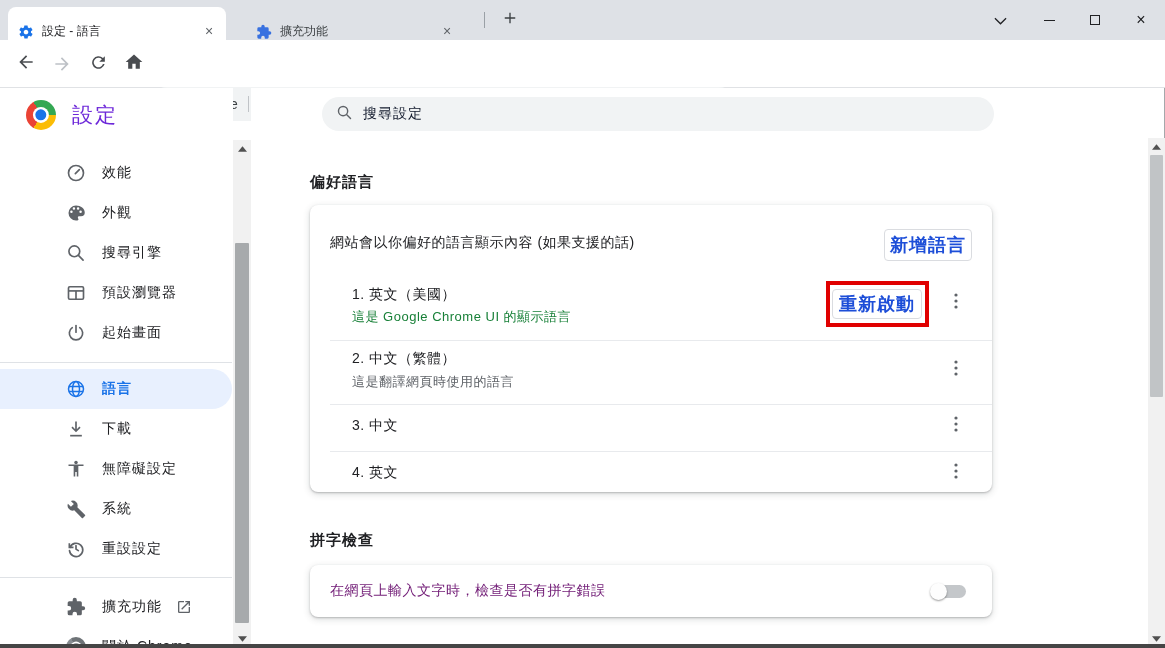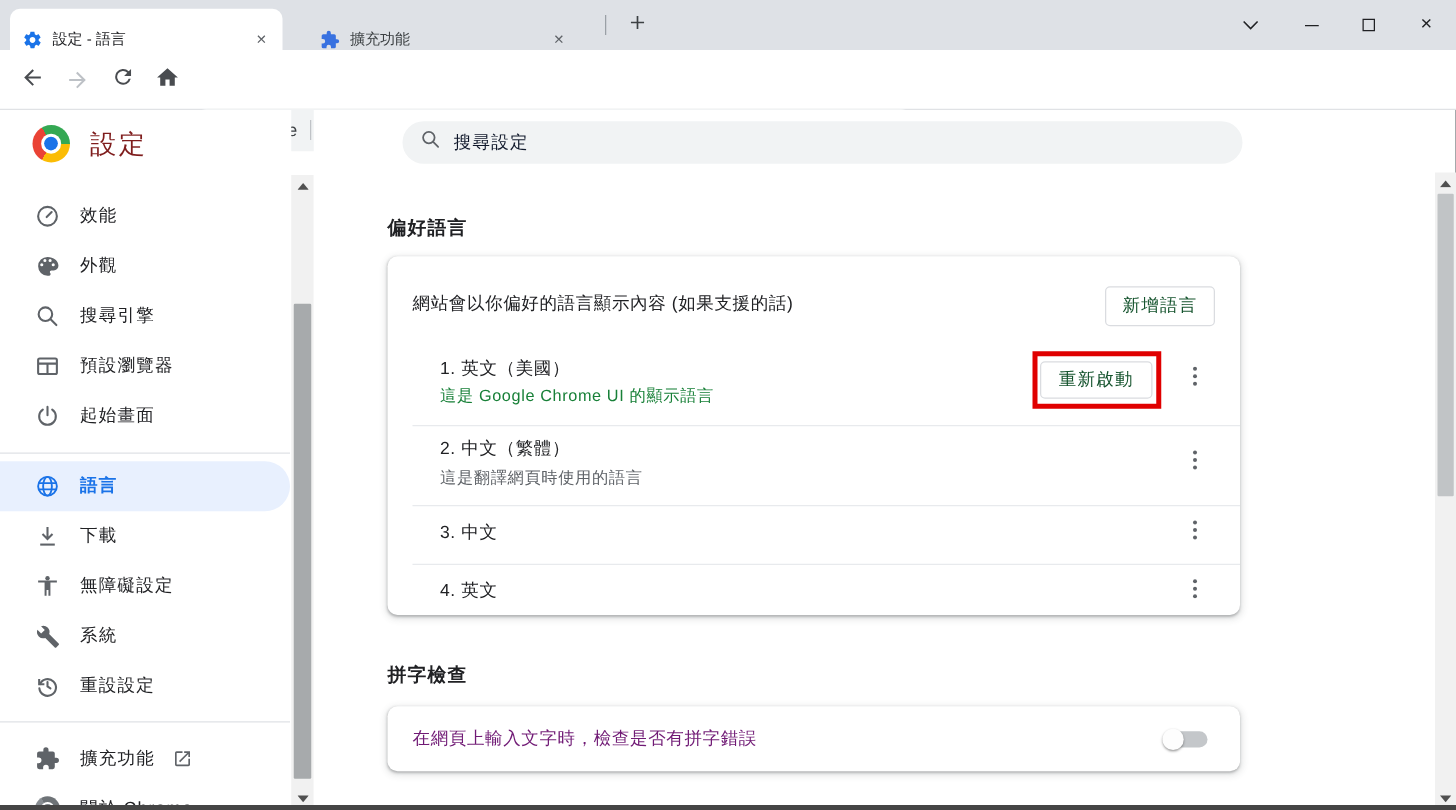--- a/index.html
+++ b/index.html
@@ -61,22 +61,22 @@
   .chrome-logo::before { content:""; position:absolute; left:50%; top:50%; width:54%; height:54%;
       transform:translate(-50%,-50%); background:#fff; border-radius:50%; }
   .chrome-logo::after { content:""; position:absolute; left:50%; top:50%; width:38%; height:38%;
       transform:translate(-50%,-50%); background:#1a73e8; border-radius:50%; }
   .chrome-logo.gray { background:conic-gradient(from -150deg,#888d92 0 120deg,#6e7377 120deg 240deg,#9ba0a5 240deg 360deg); }
   .chrome-logo.gray::after { background:#80868b; }
 
   
   .sidebar { position:absolute; left:0; top:88px; width:233px; height:560px; background:#fff; overflow:hidden; }
   .sb-header { position:absolute; left:26px; top:12px; display:flex; align-items:center; }
-  .sb-title { font-size:21px; color:#7f1d1d; margin-left:16px; letter-spacing:2px; }
-  .nav-item { position:absolute; left:0; width:232px; height:40px; display:flex; align-items:center; }
+  .sb-title { font-size:21px; color:#6d28d9; margin-left:16px; letter-spacing:2px; }
+  .nav-item { position:absolute; left:0; width:232px; height:40px; display:flex; align-items:center;padding-left:38px; }
   .nav-icon { width:20px; height:20px; margin-left:28px; flex:0 0 20px; }
   .nav-label { font-size:14px; color:#202124; margin-left:16px; letter-spacing:1px; white-space:nowrap; }
   .nav-item.selected { background:#e8f0fe; border-radius:0 20px 20px 0; }
   .nav-item.selected .nav-label { color:#1a73e8; font-weight:bold; }
   .sb-divider { position:absolute; left:0; width:232px; height:1px; background:#dfe2e6; }
   .ext-link-ic { margin-left:14px; width:16px; height:16px; }
 
   
   .scrollbar { position:absolute; background:#f1f1f1; }
   .sb-arrow { position:absolute; left:0; width:100%; height:14px; display:flex; align-items:center;
@@ -88,21 +88,21 @@
   .main { position:absolute; left:251px; top:88px; width:897px; height:560px; background:#fff; }
   .search-pill { position:absolute; left:71px; top:9px; width:672px; height:34px; background:#f1f3f4;
                  border-radius:17px; display:flex; align-items:center; padding:0 14px; }
   .search-ph { font-size:14px; color:#0f172a; margin-left:10px; letter-spacing:1px; }
   .section-title { position:absolute; left:59px; font-size:15px; font-weight:bold; color:#202124;
                    letter-spacing:1px; }
   .card { position:absolute; left:59px; width:682px; background:#fff; border-radius:8px;
           box-shadow:0 1px 2px rgba(60,64,67,.30), 0 2px 6px 1px rgba(60,64,67,.15); }
   .card-desc { position:absolute; left:20px; top:29px; font-size:14px; color:#202124; letter-spacing:.5px; }
   .outline-btn { position:absolute; background:#fff; border:1px solid #dadce0; border-radius:4px;
-                 color:#14532d; font-size:14px; font-weight:normal; display:flex; align-items:center;
+                 color:#1d4ed8; font-size:18px; font-weight:bold; display:flex; align-items:center;
                  justify-content:center; letter-spacing:1px; }
   .lang-name { position:absolute; left:42px; font-size:14px; color:#202124; letter-spacing:.5px; }
   .lang-note { position:absolute; left:42px; font-size:13px; letter-spacing:.5px; }
   .note-green { color:#188038; }
   .note-gray { color:#5f6368; }
   .row-divider { position:absolute; left:20px; right:0; height:1px; background:#e8eaed; }
   .kebab { position:absolute; left:638px; width:16px; height:16px; display:flex; align-items:center;
            justify-content:center; }
   .red-box { position:absolute; left:516px; top:76px; width:103px; height:46px; border:4px solid #e00000; }
   .toggle { position:absolute; right:26px; top:20px; width:34px; height:13px; }

